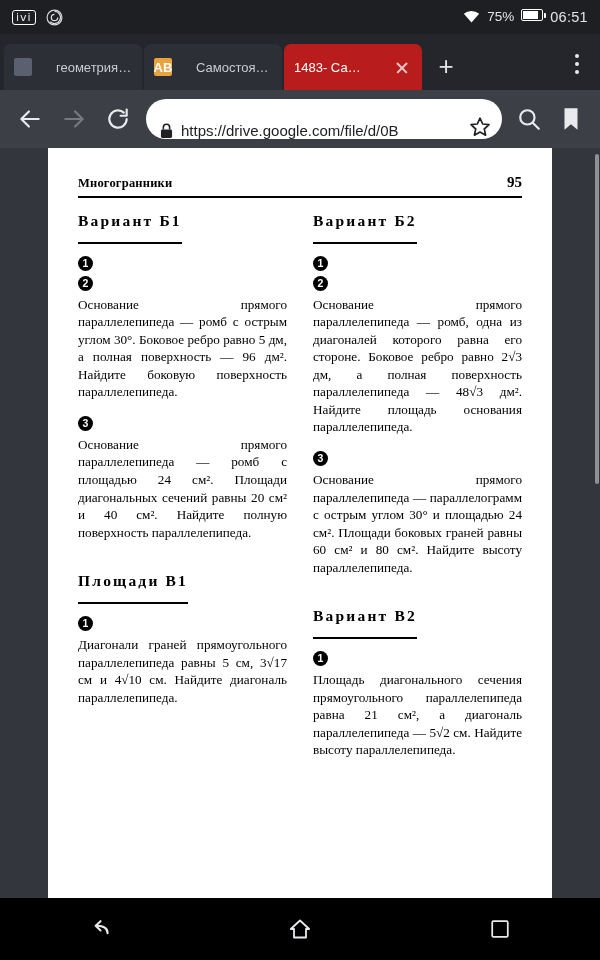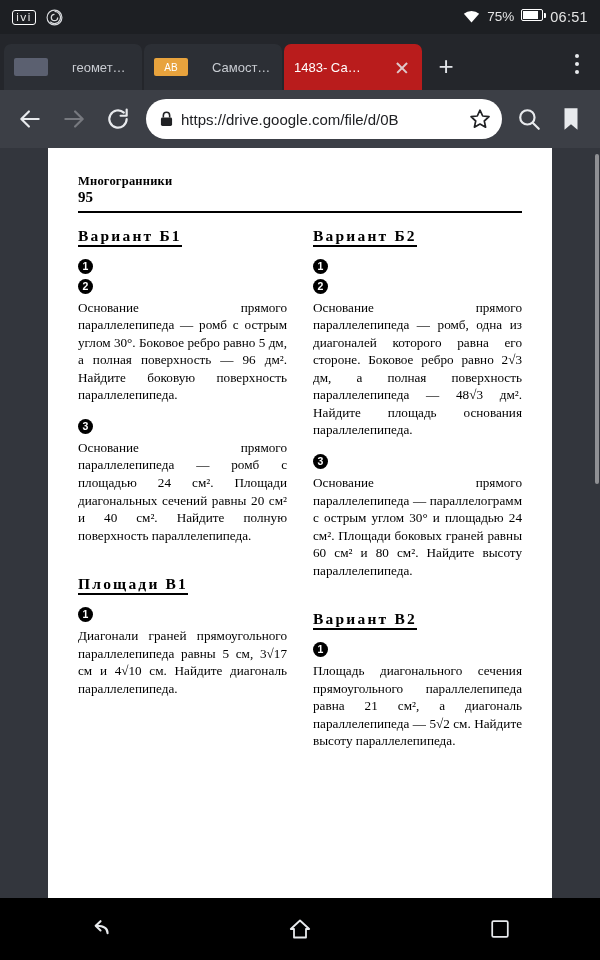--- a/index.html
+++ b/index.html
@@ -49,23 +49,23 @@
     background: #2c2f35; color: #c9ccd2; font-size: 13px;
     max-width: 138px; min-width: 110px; position: relative;
     margin-right: 2px; overflow: hidden;
   }
   .tab.active { background: #b91c1c; color: #fff; z-index: 2; }
   .tab-title {
     white-space: nowrap; overflow: hidden; text-overflow: ellipsis; flex: 1;
     font-size: 13px;
   }
   .tab-fav {
-    width: 34px; height: 18px; border-radius: 2px; flex: none;
+    width: 18px; height: 18px; border-radius: 2px; flex: none;
     display: flex; align-items: center; justify-content: center;
-    font-size: 10px; font-weight: normal; color: #fff;
+    font-size: 13px; font-weight: bold; color: #fff;
   }
   .tab-close {
     width: 20px; height: 20px; flex: none; position: relative; opacity: .85;
   }
   .tab-close::before, .tab-close::after {
     content: ""; position: absolute; left: 3px; top: 9.5px; width: 14px; height: 1.6px;
     background: #e6e8ea;
   }
   .tab-close::before { transform: rotate(45deg); }
   .tab-close::after { transform: rotate(-45deg); }
@@ -84,21 +84,21 @@
     height: 58px; background: #3c3f46; display: flex; align-items: center;
     padding: 0 10px; gap: 4px;
   }
   .nav-btn {
     width: 40px; height: 40px; display: flex; align-items: center; justify-content: center;
     color: #e8eaed; flex: none;
   }
   .nav-btn.disabled { opacity: .34; }
   .urlbox {
     flex: 1; height: 40px; background: #fff; border-radius: 20px;
-    display: flex; align-items: center; padding: 0 10px 0 14px; gap: 8px;
+    display: flex; align-items: flex-end; padding: 0 10px 0 14px; gap: 8px;
     overflow: hidden; margin: 0 4px;
   }
   .lock-icon { width: 13px; height: 16px; flex: none; }
   .url-text {
     flex: 1; color: #202124; font-size: 15px; white-space: nowrap; overflow: hidden;
     font-family: "Liberation Sans", sans-serif;
   }
   .star-icon { width: 24px; height: 24px; flex: none; }
   .omni-icon { width: 38px; height: 38px; display: flex; align-items: center; justify-content: center; flex: none; }
 
@@ -109,32 +109,31 @@
   }
   .page {
     position: absolute; left: 48px; top: 0px; width: 504px; height: 752px;
     background: #fff; color: #000;
     font-family: "Liberation Serif", serif;
   }
   .page-inner { padding: 26px 30px 0 30px; }
   .page-head {
     display: flex; align-items: baseline; justify-content: space-between;
     font-family: "Liberation Serif", serif;
-    flex-direction: column;
   }
   .page-head .chap { font-weight: bold; font-size: 12.5px; letter-spacing: .2px; }
   .page-head .pno { font-weight: bold; font-size: 15px; }
   .rule { height: 1.6px; background: #000; margin-top: 5px; }
 
   .cols { display: flex; gap: 26px; margin-top: 14px; }
   .col { width: 50%; }
 
   .variant {
     font-weight: bold; font-size: 15.5px; letter-spacing: 2.2px;
-    display: inline-block; padding-bottom: 0; border-bottom: 2px solid #000;
+    display: inline-block; padding-bottom: 12px; border-bottom: 2px solid #000;
     margin-bottom: 12px;
   }
   .variant.second { margin-top: 16px; }
   .qnum {
     width: 15px; height: 15px; border-radius: 50%; background: #000; color: #fff;
     font-size: 10.5px; line-height: 15px; text-align: center; display: block;
     font-family: "Liberation Sans", sans-serif; margin: 0 0 5px 0; font-weight: bold;
   }
   .qtext {
     font-size: 13.2px; line-height: 1.33; text-align: justify;

